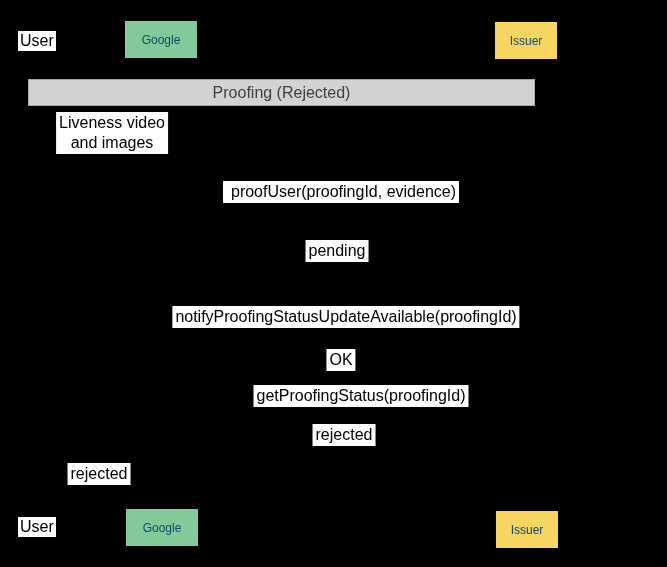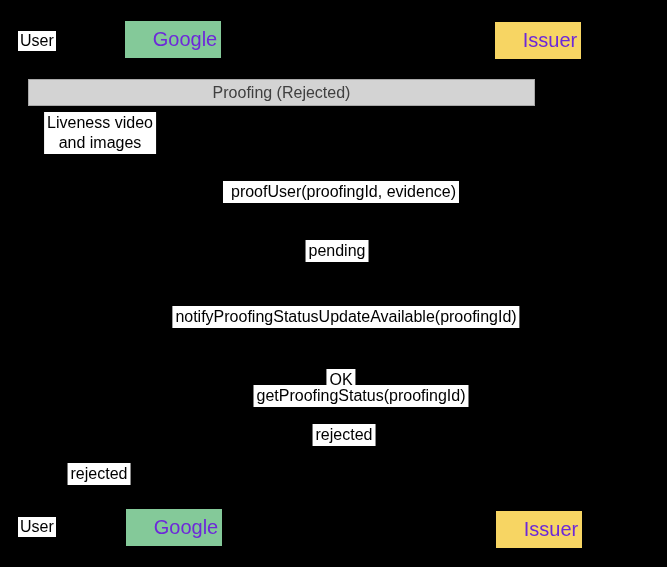--- a/index.html
+++ b/index.html
@@ -15,23 +15,22 @@
     overflow: hidden;
     font-family: "Liberation Sans", "DejaVu Sans", sans-serif;
     color: #000;
   }
   
   .actor-box {
     position: absolute;
     display: flex;
     align-items: center;
     justify-content: center;
-    font-size: 20px;
-    color: #6d28d9;
-    padding-left: 24px;
+    font-size: 12px;
+    color: #0c4a6e;
   }
   .actor-google { background: #84C999; width: 72px; height: 37px; }
   .actor-issuer { background: #F7D563; width: 62px; height: 37px; }
   .google-top  { left: 125px; top: 21px; }
   .issuer-top  { left: 495px; top: 22px; }
   .google-bot  { left: 126px; top: 509px; }
   .issuer-bot  { left: 496px; top: 511px; }
   
   .actor-user {
     position: absolute;
@@ -64,25 +63,25 @@
     position: absolute;
     background: #FFFFFF;
     color: #000;
     font-size: 16px;
     line-height: 20px;
     padding: 1px 3px;
     text-align: center;
     white-space: pre-line;
     transform: translateX(-50%);
   }
-  .m-liveness  { left: 100px; top: 112px; }
+  .m-liveness  { left: 112px; top: 112px; }
   .m-proofuser { left: 341px; top: 181px; padding-left: 8px; }
   .m-pending   { left: 337px; top: 220px; margin-top: 20px; }
   .m-notify    { left: 346px; top: 306px; }
-  .m-ok        { left: 341px; top: 349px; margin-top: 20px; }
+  .m-ok        { left: 341px; top: 349px; }
   .m-getstatus { left: 361px; top: 385px; }
   .m-rejected-g{ left: 344px; top: 424px; }
   .m-rejected-u{ left: 99px;  top: 463px; }
   
   .note {
     position: absolute;
     left: 524px;
     top: 264px;
     transform: translateX(-50%);
     background: #EAEAEA;

